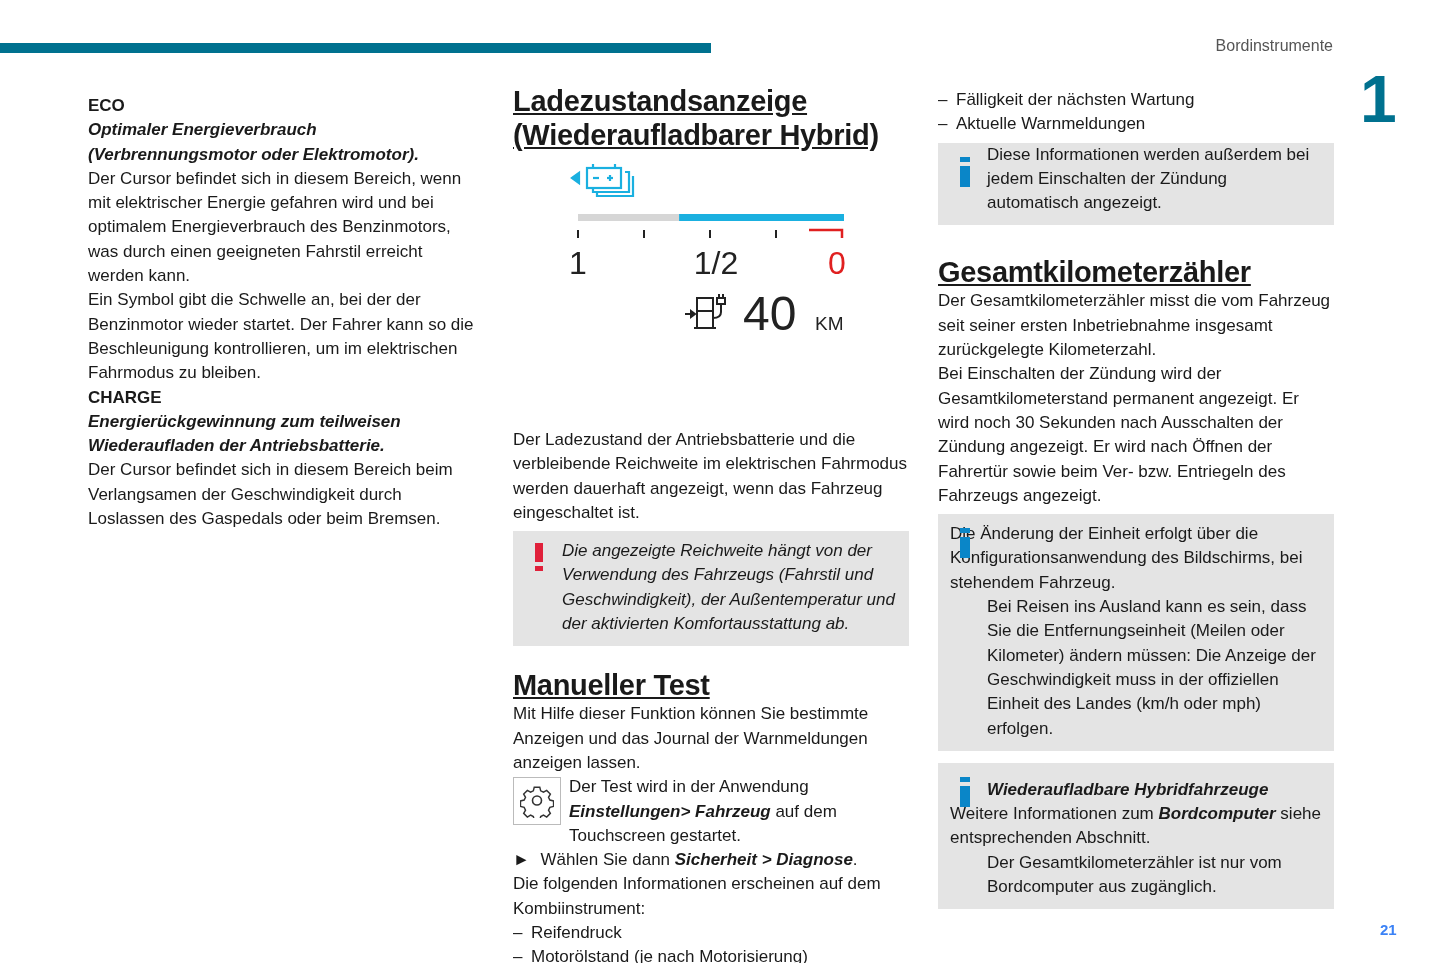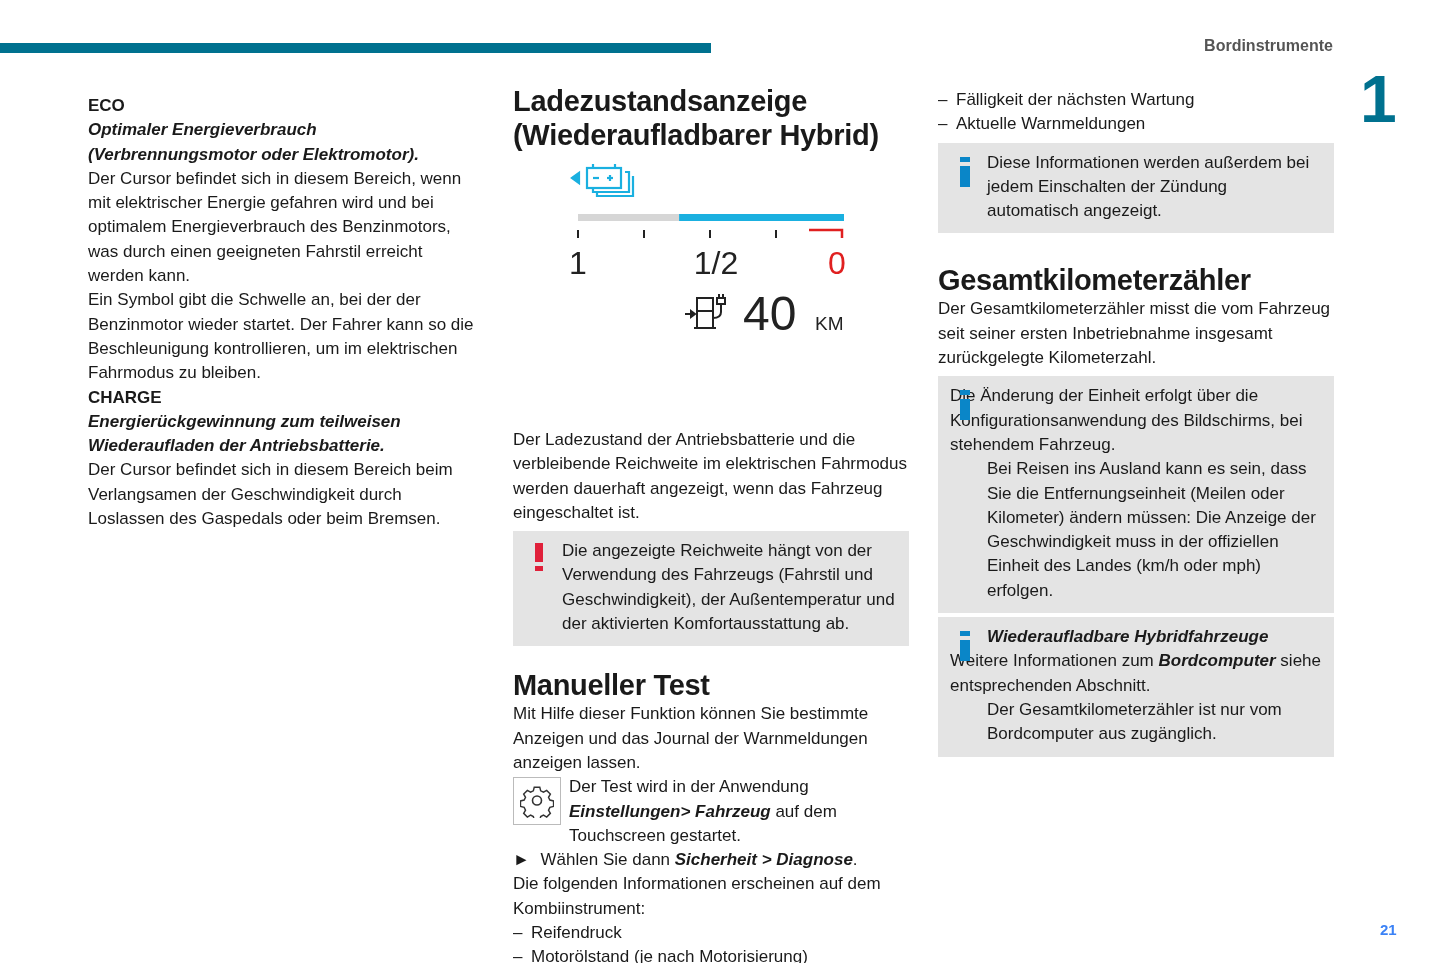--- a/index.html
+++ b/index.html
@@ -1,33 +1,33 @@
 <!DOCTYPE html>
 <html><head>
 <meta charset="utf-8">
 <style>
   html, body { margin:0; padding:0; background:#fff; }
   body { width:1445px; height:963px; position:relative; overflow:hidden;
          font-family:"Liberation Sans", sans-serif; color:#1a1a1a; font-size:17px; }
   .topbar { position:absolute; left:0; top:43px; width:711px; height:10px; background:#00718f; }
-  .section-title { position:absolute; right:112px; top:37px; font-size:16px; color:#555;font-weight:bold; }
+  .section-title { position:absolute; right:112px; top:37px; font-size:16px; color:#555; }
   .chapter-num { position:absolute; left:1360px; top:66px; font-size:66px; font-weight:bold; color:#00718f; line-height:1; }
   .page-num { position:absolute; left:1380px; top:921px; font-size:15px; font-weight:bold; color:#3b82f6; }
   .col { position:absolute; line-height:24.3px; }
   .col1 { left:88px; top:94px; width:390px; }
   .col2 { left:513px; top:84px; width:396px; }
   .col3 { left:938px; top:88px; width:396px; }
   .defrow { display:flex;flex-direction:column; }
   .term { width:85px; flex:none; font-weight:bold; }
   .def { flex:1; }
   b, .bold { font-weight:bold;font-style:italic; }
-  h2 { font-size:29px; font-weight:bold; margin:0; line-height:34px; letter-spacing:-0.3px; }
+  h2 { font-size:29px; font-weight:bold; margin:0; line-height:34px; letter-spacing:-0.3px;text-decoration:underline; }
   p { margin:0; }
   .box { background:#e4e4e4; padding:3px 12px 10px 12px; position:relative; }
-  .box .lead { padding-left:37px; }
+  .box .lead { padding-left:37px;font-style:italic; }
   .ico-excl { position:absolute; left:22px; top:12px; width:8px; }
   .ico-info { position:absolute; left:22px; top:14px; width:10px; }
   .dash { display:flex; }
   .dash span.d { width:18px; flex:none; }
   .gauge { position:relative; height:200px; margin-top:6px; }
   .gear-box { float:left; width:46px; height:46px; border:1px solid #bbb; margin:2px 8px 0 0; display:flex; align-items:center; justify-content:center; }
 </style>
 </head>
 <body>
 
@@ -133,41 +133,42 @@
 <div class="col col3">
   <div class="dash">
       <span class="d">–</span>
       <span>Fälligkeit der nächsten Wartung</span>
     </div>
   <div class="dash">
       <span class="d">–</span>
       <span>Aktuelle Warnmeldungen</span>
     </div>
 
-  <div class="box" style="margin-top:6px;padding-top:8px">
+  <div class="box" style="margin-top:6px;padding-top:0">
     <svg class="ico-info" viewBox="0 0 10 30" height="30">
       <rect class="infofill" x="0" y="0" width="10" height="5" fill="#0a86c8"></rect>
         <rect class="infofill" x="0" y="9" width="10" height="21" fill="#0a86c8"></rect>
     </svg>
     <p style="padding-left:37px">Diese Informationen werden außerdem bei jedem Einschalten der Zündung automatisch angezeigt.</p>
   </div>
 
   <h2 style="margin-top:30px">Gesamtkilometerzähler</h2>
   <p>Der Gesamtkilometerzähler misst die vom Fahrzeug seit seiner ersten Inbetriebnahme insgesamt zurückgelegte Kilometerzahl.</p>
+  <p>Bei Einschalten der Zündung wird der Gesamtkilometerstand permanent angezeigt. Er wird noch 30 Sekunden nach Ausschalten der Zündung angezeigt. Er wird nach Öffnen der Fahrertür sowie beim Ver- bzw. Entriegeln des Fahrzeugs angezeigt.</p>
 
   <div class="box" style="margin-top:6px;padding-top:8px">
     <svg class="ico-info" viewBox="0 0 10 30" height="30">
       <rect class="infofill" x="0" y="0" width="10" height="5" fill="#0a86c8"></rect>
         <rect class="infofill" x="0" y="9" width="10" height="21" fill="#0a86c8"></rect>
     </svg>
     <p>Die Änderung der Einheit erfolgt über die Konfigurationsanwendung des Bildschirms, bei stehendem Fahrzeug.</p>
     <p style="padding-left:37px">Bei Reisen ins Ausland kann es sein, dass Sie die Entfernungseinheit (Meilen oder Kilometer) ändern müssen: Die Anzeige der Geschwindigkeit muss in der offiziellen Einheit des Landes (km/h oder mph) erfolgen.</p>
   </div>
 
-  <div class="box" style="margin-top:4px;padding-top:8px">
+  <div class="box" style="margin-top:12px;padding-top:15px">
     <svg class="ico-info" viewBox="0 0 10 30" height="30">
       <rect class="infofill" x="0" y="0" width="10" height="5" fill="#0a86c8"></rect>
         <rect class="infofill" x="0" y="9" width="10" height="21" fill="#0a86c8"></rect>
     </svg>
     <p class="bold" style="padding-left:37px">Wiederaufladbare Hybridfahrzeuge</p>
     <p><span>Weitere Informationen zum </span><b>Bordcomputer</b><span> siehe entsprechenden Abschnitt.</span></p>
     <p style="padding-left:37px">Der Gesamtkilometerzähler ist nur vom Bordcomputer aus zugänglich.</p>
   </div>
 </div>
 

